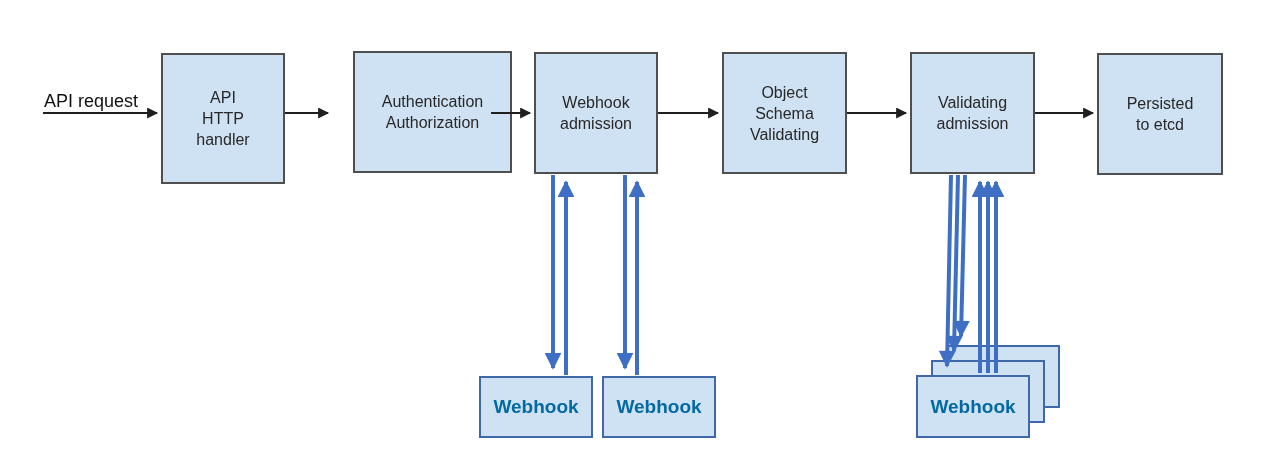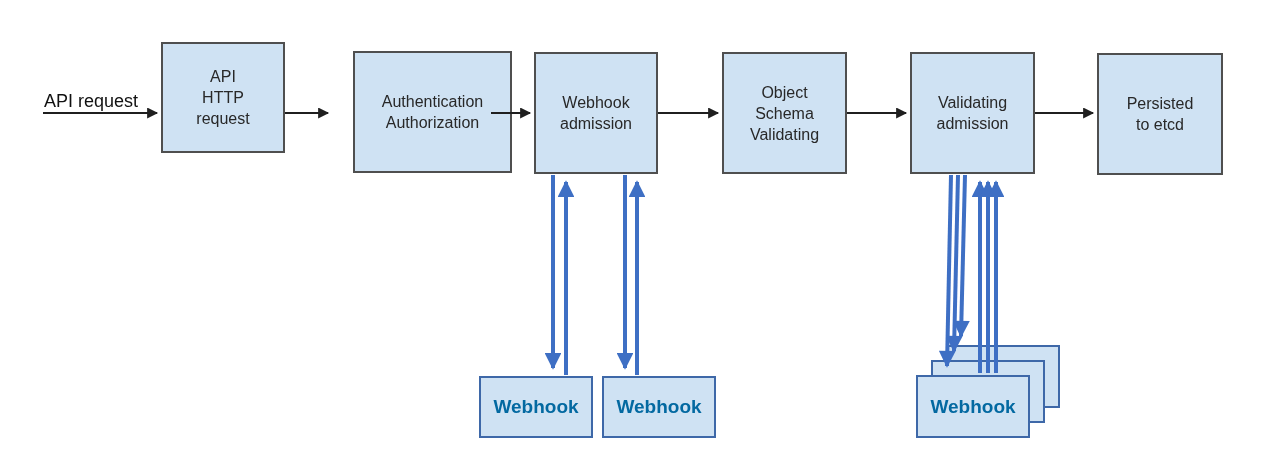--- a/index.html
+++ b/index.html
@@ -52,24 +52,24 @@
   .blue-line { stroke: #3e6fc4; stroke-width: 4; fill: none; }
   .black-line { stroke: #1f1f1f; stroke-width: 2; fill: none; }
 </style>
 </head>
 <body>
 
 <div class="canvas">
 
   <div class="api-label">API request</div>
 
-  <div class="node main" style="left:161px; top:42px; width:124px; height:111px;">
+  <div class="node main" style="left:161px; top:53px; width:124px; height:131px;">
     <span class="line">API</span>
     <span class="line">HTTP</span>
-    <span class="line">request</span>
+    <span class="line">handler</span>
   </div>
 
   <div class="node main" style="left:332px; top:51px; width:159px; height:122px;margin-left:21px;">
     <span class="line">Authentication</span>
     <span class="line">Authorization</span>
   </div>
 
   <div class="node main" style="left:534px; top:52px; width:124px; height:122px;">
     <span class="line">Webhook</span>
     <span class="line">admission</span>

